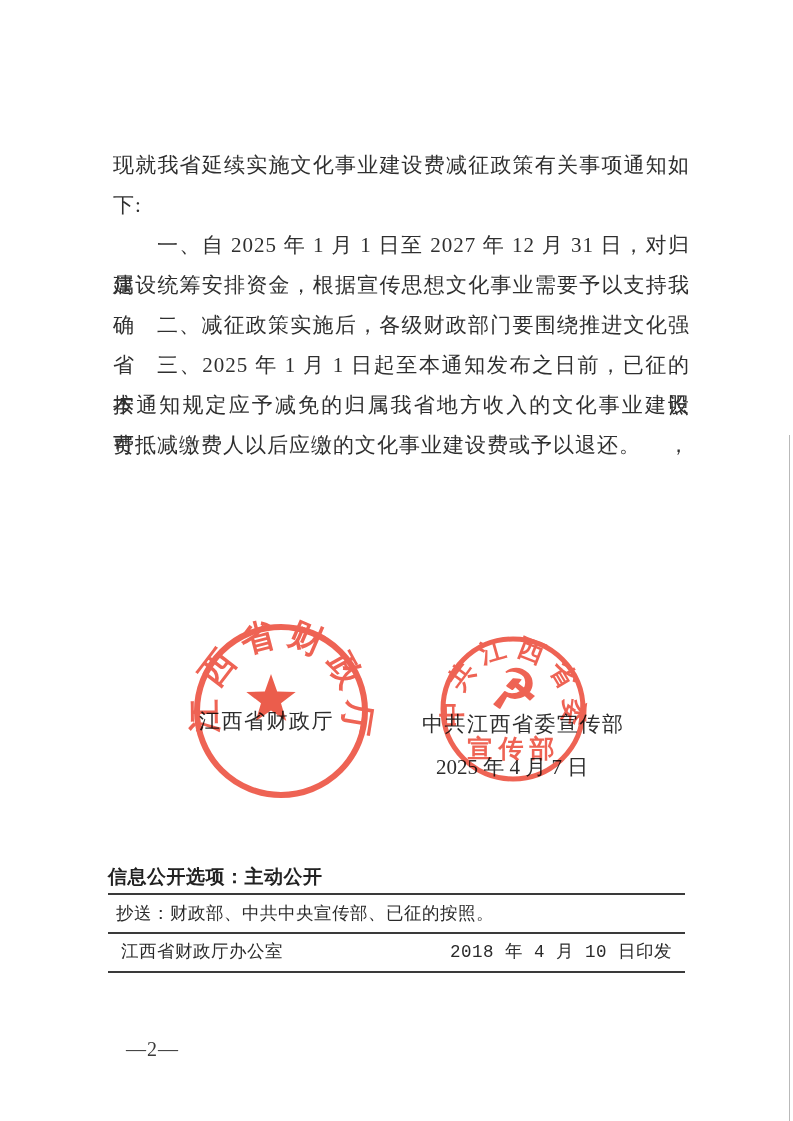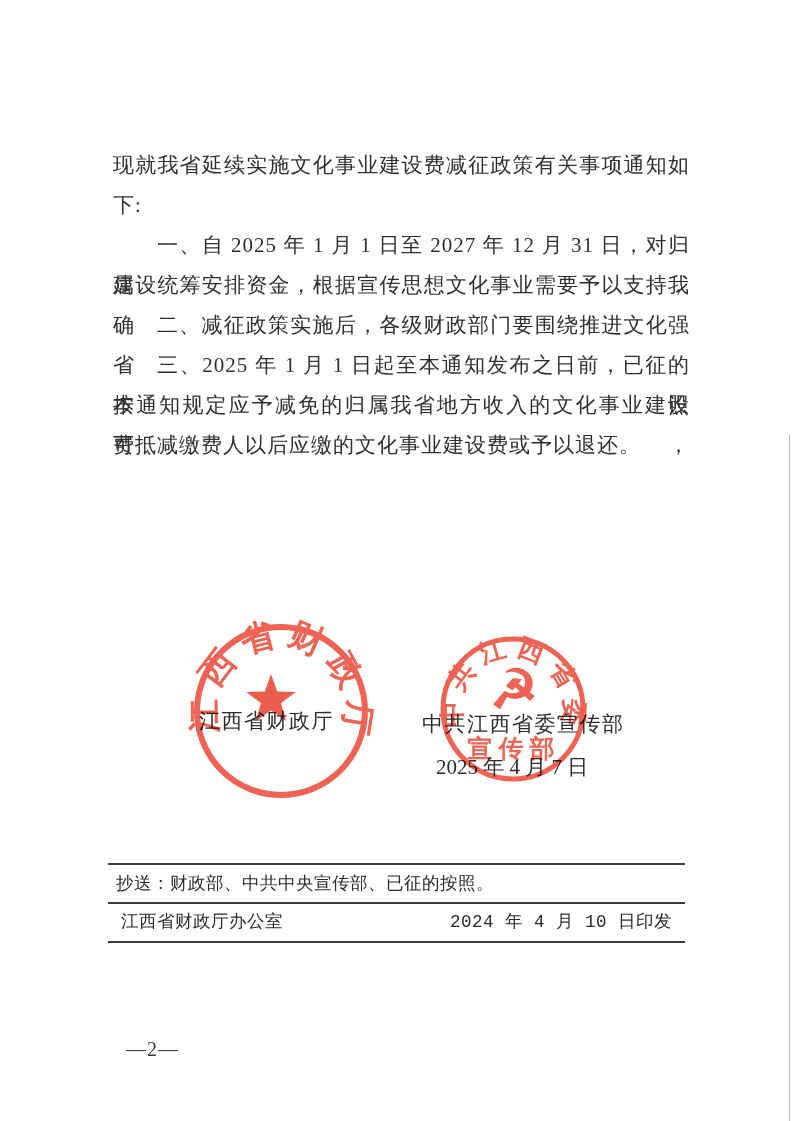--- a/index.html
+++ b/index.html
@@ -106,26 +106,27 @@
     <circle cx="83" cy="83" r="70" fill="none" stroke="#ed5545" stroke-width="5"></circle>
     <path id="arcProp" d="M 36,105 A 52,52 0 1 1 130,105" fill="none"></path>
     <text font-size="26" fill="#ed5545" letter-spacing="8">
       <textPath href="#arcProp" startOffset="5">中共江西省委</textPath>
     </text>
     <text x="84" y="82" font-size="54" text-anchor="middle" fill="#ed5545">☭</text>
     <text x="84" y="131" font-size="25" letter-spacing="6" text-anchor="middle" fill="#ed5545">宣传部</text>
   </svg>
 
   <div class="footer">
+    <div class="f-row1">信息公开选项：主动公开</div>
     <div class="f-rule"></div>
     <div class="f-row2">抄送：财政部、中共中央宣传部、已征的按照。</div>
     <div class="f-rule"></div>
     <div class="f-row3">
       <span>江西省财政厅办公室</span>
-      <span>2024 年 4 月 10 日印发</span>
+      <span>2018 年 4 月 10 日印发</span>
     </div>
     <div class="f-rule"></div>
   </div>
 
   <div class="page-num">—2—</div>
 
   <div class="scan-artifact"></div>
 </div>
 
 </body></html>

